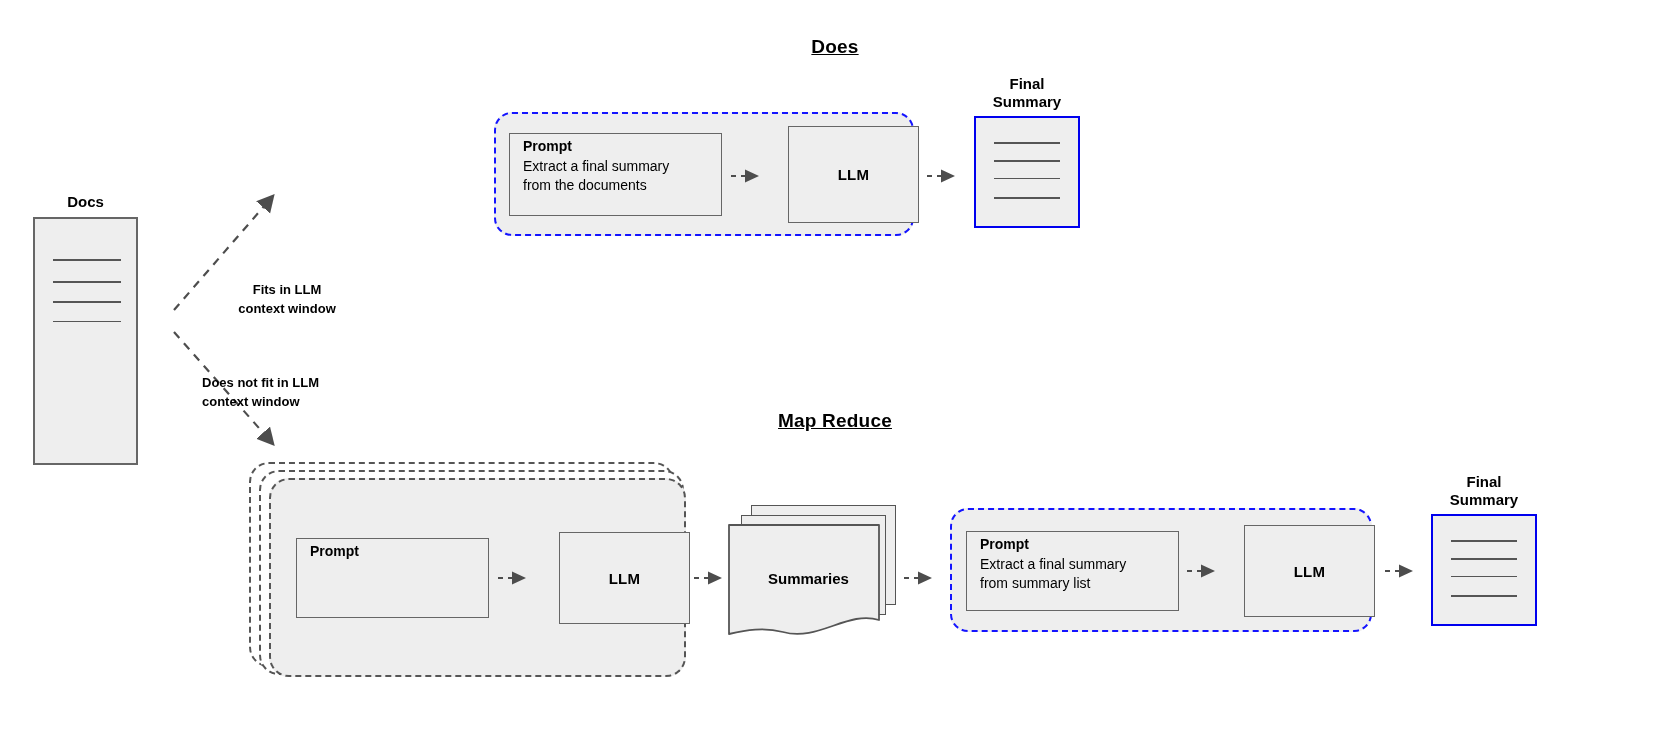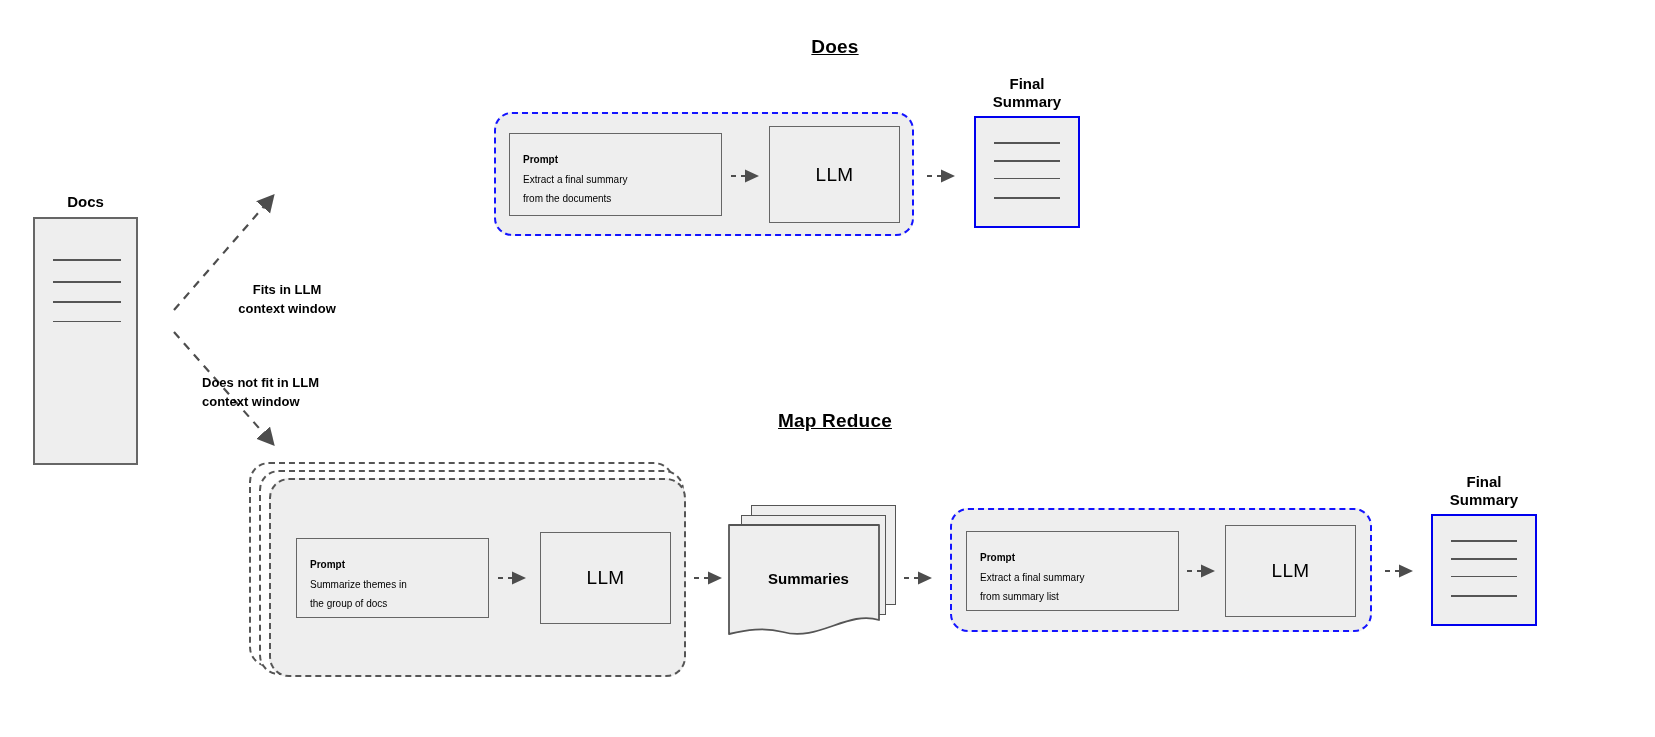--- a/index.html
+++ b/index.html
@@ -59,39 +59,40 @@
     border-top: 2px solid #555555;
   }
 
   
   .node {
     background: #eeeeee;
     border: 1.5px solid #666666;
     box-sizing: border-box;
   }
   .node-prompt {
-    padding: 16px 13px 10px 13px;
-    font-size: 10px;
+    padding: 3px 13px 10px 13px;
+    font-size: 14px;
     line-height: 19.5px;
   }
   .node-prompt .ptitle {
     font-weight: bold;
     display: block;
   }
   .node-prompt .pbody {
     display: block;
     white-space: pre-line;
   }
   .node-llm {
     display: flex;
     align-items: center;
     justify-content: center;
-    font-size: 19px;
-    font-weight: normal;
+    font-size: 15px;
+    font-weight: bold;
     letter-spacing: 0.3px;
+    margin-left: 19px;
   }
 
   
   .group-blue {
     background: #eeeeee;
     border: 2.5px dashed #1414ff;
     border-radius: 18px;
     box-sizing: border-box;
   }
   .group-gray {
@@ -190,22 +191,20 @@
   </div>
 
   <div class="abs section-title" style="left:735px; top:370px; width:200px;margin-top:40px;">Map Reduce</div>
 
   <div class="abs group-gray ghost" style="left:249px; top:462px; width:425px; height:205px;"></div>
   <div class="abs group-gray ghost" style="left:259px; top:470px; width:425px; height:205px;"></div>
   <div class="abs group-gray" style="left:269px; top:478px; width:417px; height:199px;"></div>
 
   <div class="abs node node-prompt" style="left:296px; top:538px; width:193px; height:80px;">
     <span class="ptitle">Prompt</span>
-    <span class="pbody">Summarize themes in
-the group of docs</span>
   </div>
 
   <svg class="abs arrow-short" style="left:496px; top:568px;" width="40" height="20" viewBox="0 0 40 20">
     <path d="M2,10 L16,10" stroke="#4d4d4d" stroke-width="2.2" stroke-dasharray="5,5" fill="none"></path>
     <path d="M16,3.5 L30,10 L16,16.5 z" fill="#4d4d4d"></path>
   </svg>
 
   <div class="abs node node-llm" style="left:540px; top:532px; width:131px; height:92px;">LLM</div>
 
   <svg class="abs arrow-short" style="left:692px; top:568px;" width="40" height="20" viewBox="0 0 40 20">

